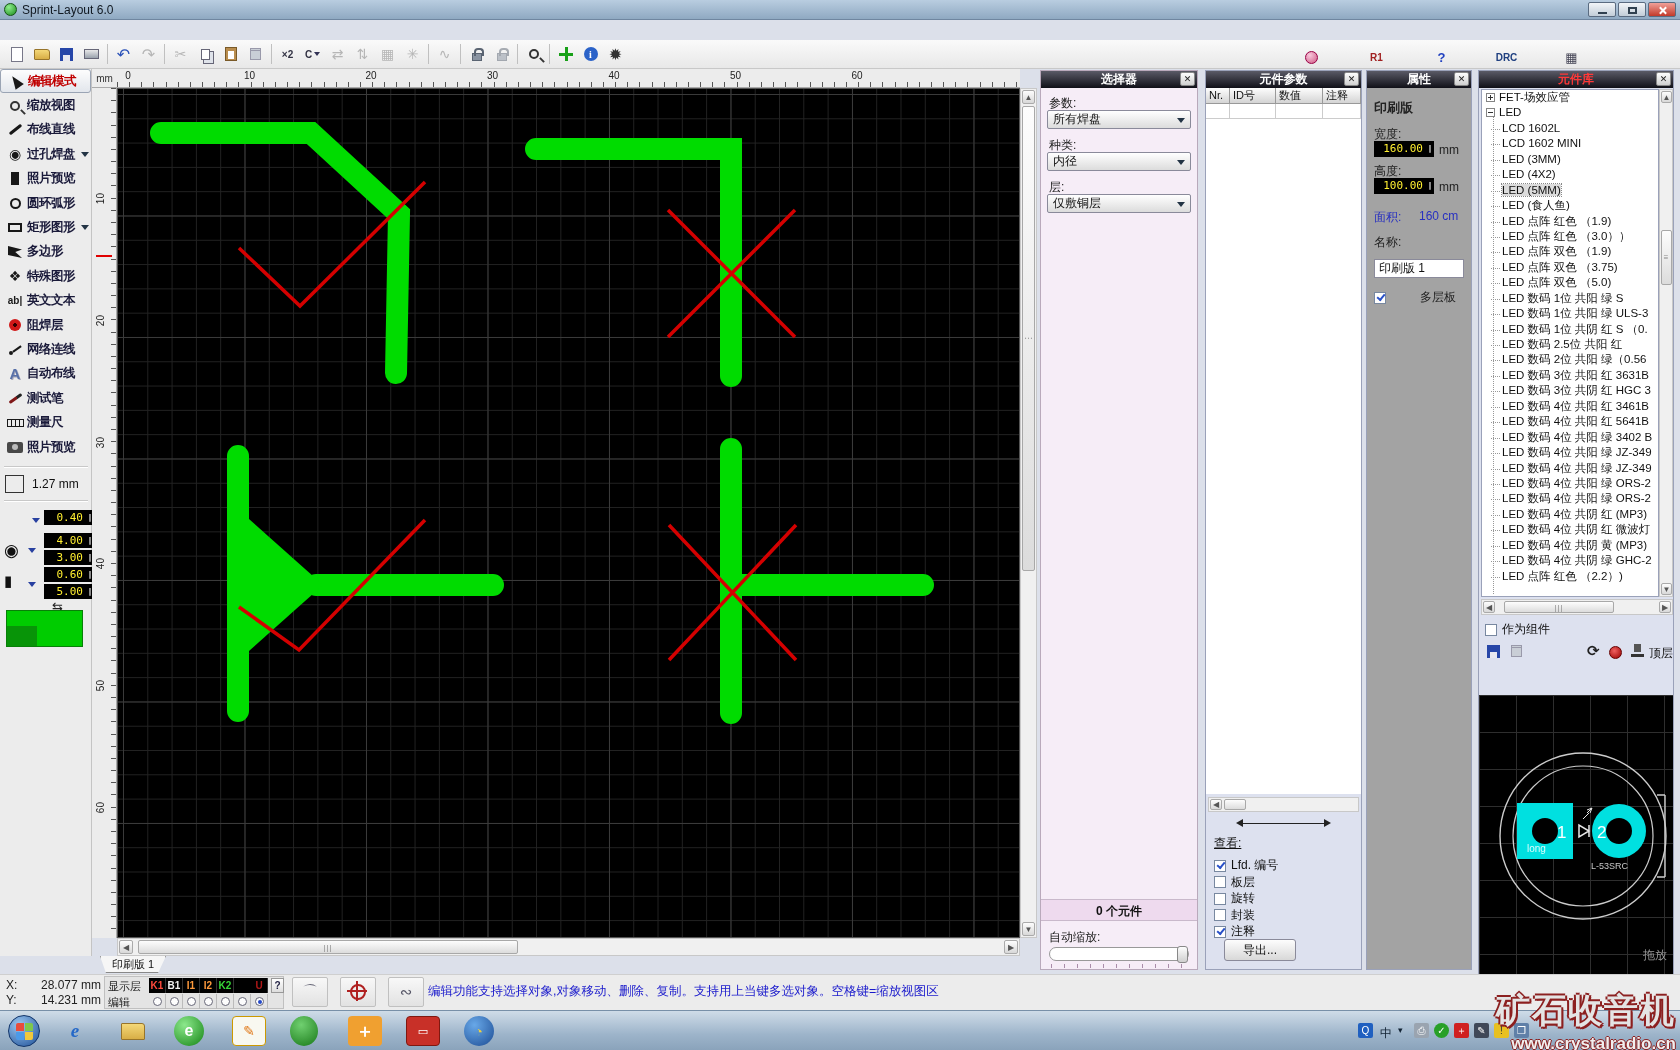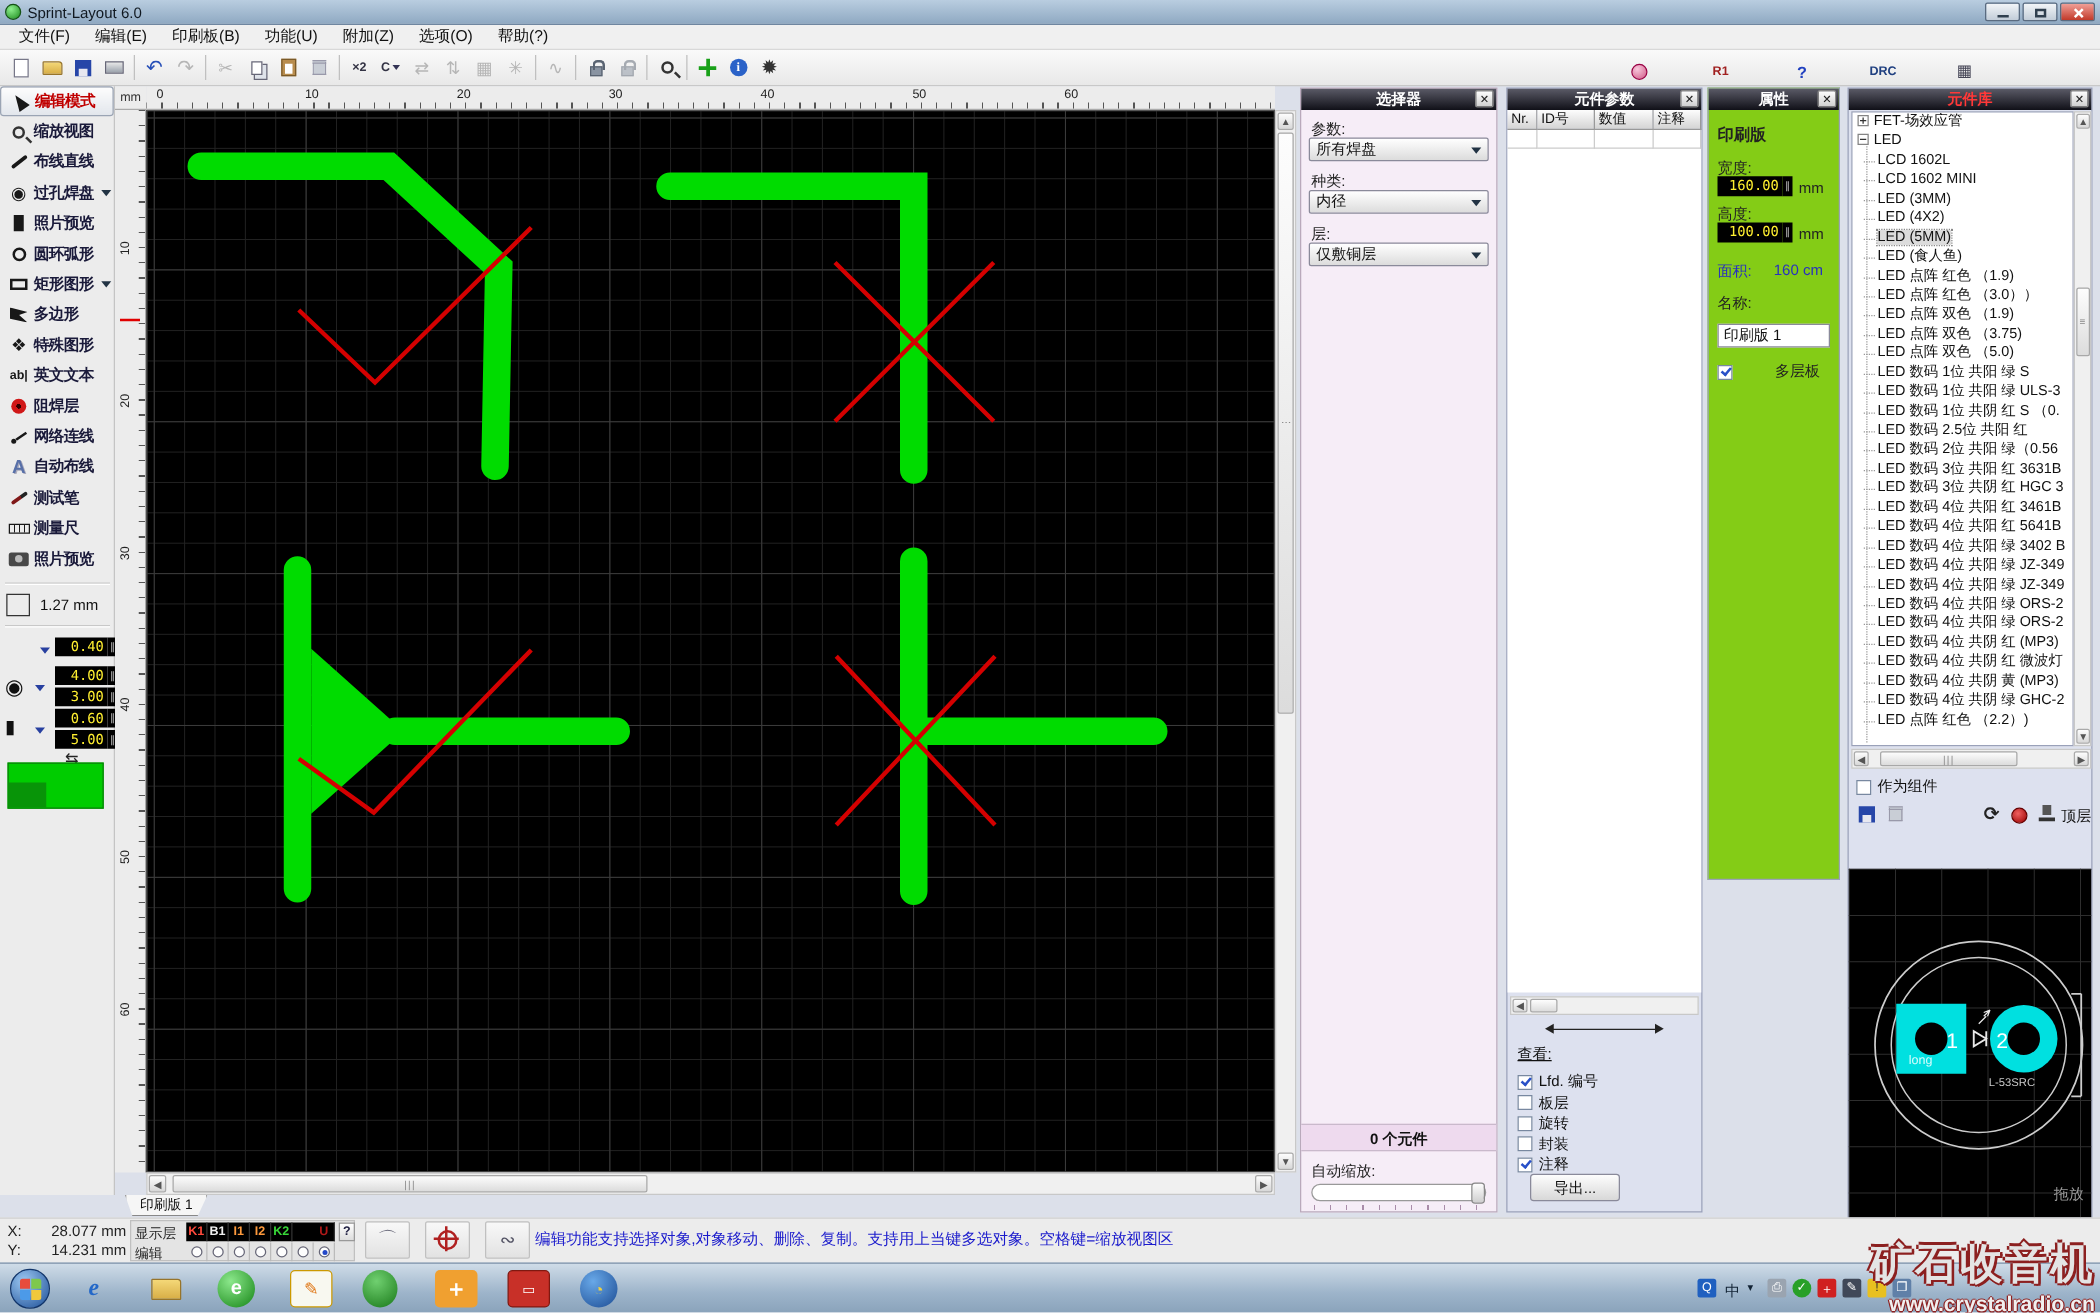--- a/index.html
+++ b/index.html
@@ -180,21 +180,21 @@
   #cp-view { position:absolute; left:8px; top:764px; font-size:12px; color:#111; text-decoration:underline; }
   .cb { width:12px; height:12px; background:#fff; border:1px solid #7888a0; display:inline-block;
     position:relative; vertical-align:-2px; margin-right:5px; flex:none;}
   .cb.on::after { content:""; position:absolute; left:2px; top:1px; width:6px; height:3px;
     border-left:2px solid #2850c8; border-bottom:2px solid #2850c8; transform:rotate(-50deg); }
   .cp-check { position:absolute; left:8px; font-size:12px; color:#111; display:flex; align-items:center;}
   #cp-export { position:absolute; left:18px; top:868px; width:72px; height:22px;
     background:linear-gradient(#fdfdfd,#d8d8d8); border:1px solid #8a8a9a; border-radius:3px;
     font-size:12px; text-align:center; line-height:20px; color:#111; }
 
-  #prop-panel { left:1366px; top:70px; width:106px; height:634px; background:#84cc16; border:1px solid #9aa1b9; }
+  #prop-panel { left:1366px; top:70px; width:106px; height:900px; background:#a3a3a3; border:1px solid #9aa1b9; }
   .prop-lbl { position:absolute; left:7px; font-size:12px; color:#222; }
   .prop-field { position:absolute; left:7px; width:52px; height:16px; background:#000; color:#ffef30;
     font-family:"DejaVu Sans Mono",monospace; font-size:11px; text-align:right; padding-right:3px; line-height:16px; }
   .prop-spin { position:absolute; width:8px; height:16px; background:#000; color:#ccc; font-size:8px;
     line-height:16px; text-align:center;}
   .prop-unit { position:absolute; font-size:12px; color:#222; }
   #prop-name-input { position:absolute; left:7px; top:188px; width:90px; height:19px; background:#fff;
     border:1px solid #8a8a9a; font-size:12px; padding:1px 4px; color:#111; }
   #prop-area-lbl,#prop-area-val { color:#2830c0; }
 
@@ -296,29 +296,20 @@
       <div class="winbtn">
           <div class="box"></div>
         </div>
       <div class="winbtn close">
           <div class="x1"></div>
           <div class="x2"></div>
         </div>
     </div>
   </div>
 
-  <div class="abs" id="menubar">
-      <span class="menu-item">文件(F)</span>
-      <span class="menu-item">编辑(E)</span>
-      <span class="menu-item">印刷板(B)</span>
-      <span class="menu-item">功能(U)</span>
-      <span class="menu-item">附加(Z)</span>
-      <span class="menu-item">选项(O)</span>
-      <span class="menu-item">帮助(?)</span>
-    </div>
 
   <div class="abs" id="toolbar">
     <div class="tb">
         <span class="ic-page"></span>
       </div>
     <div class="tb">
         <span class="ic-folder"></span>
       </div>
     <div class="tb">
         <span class="ic-floppy"></span>

